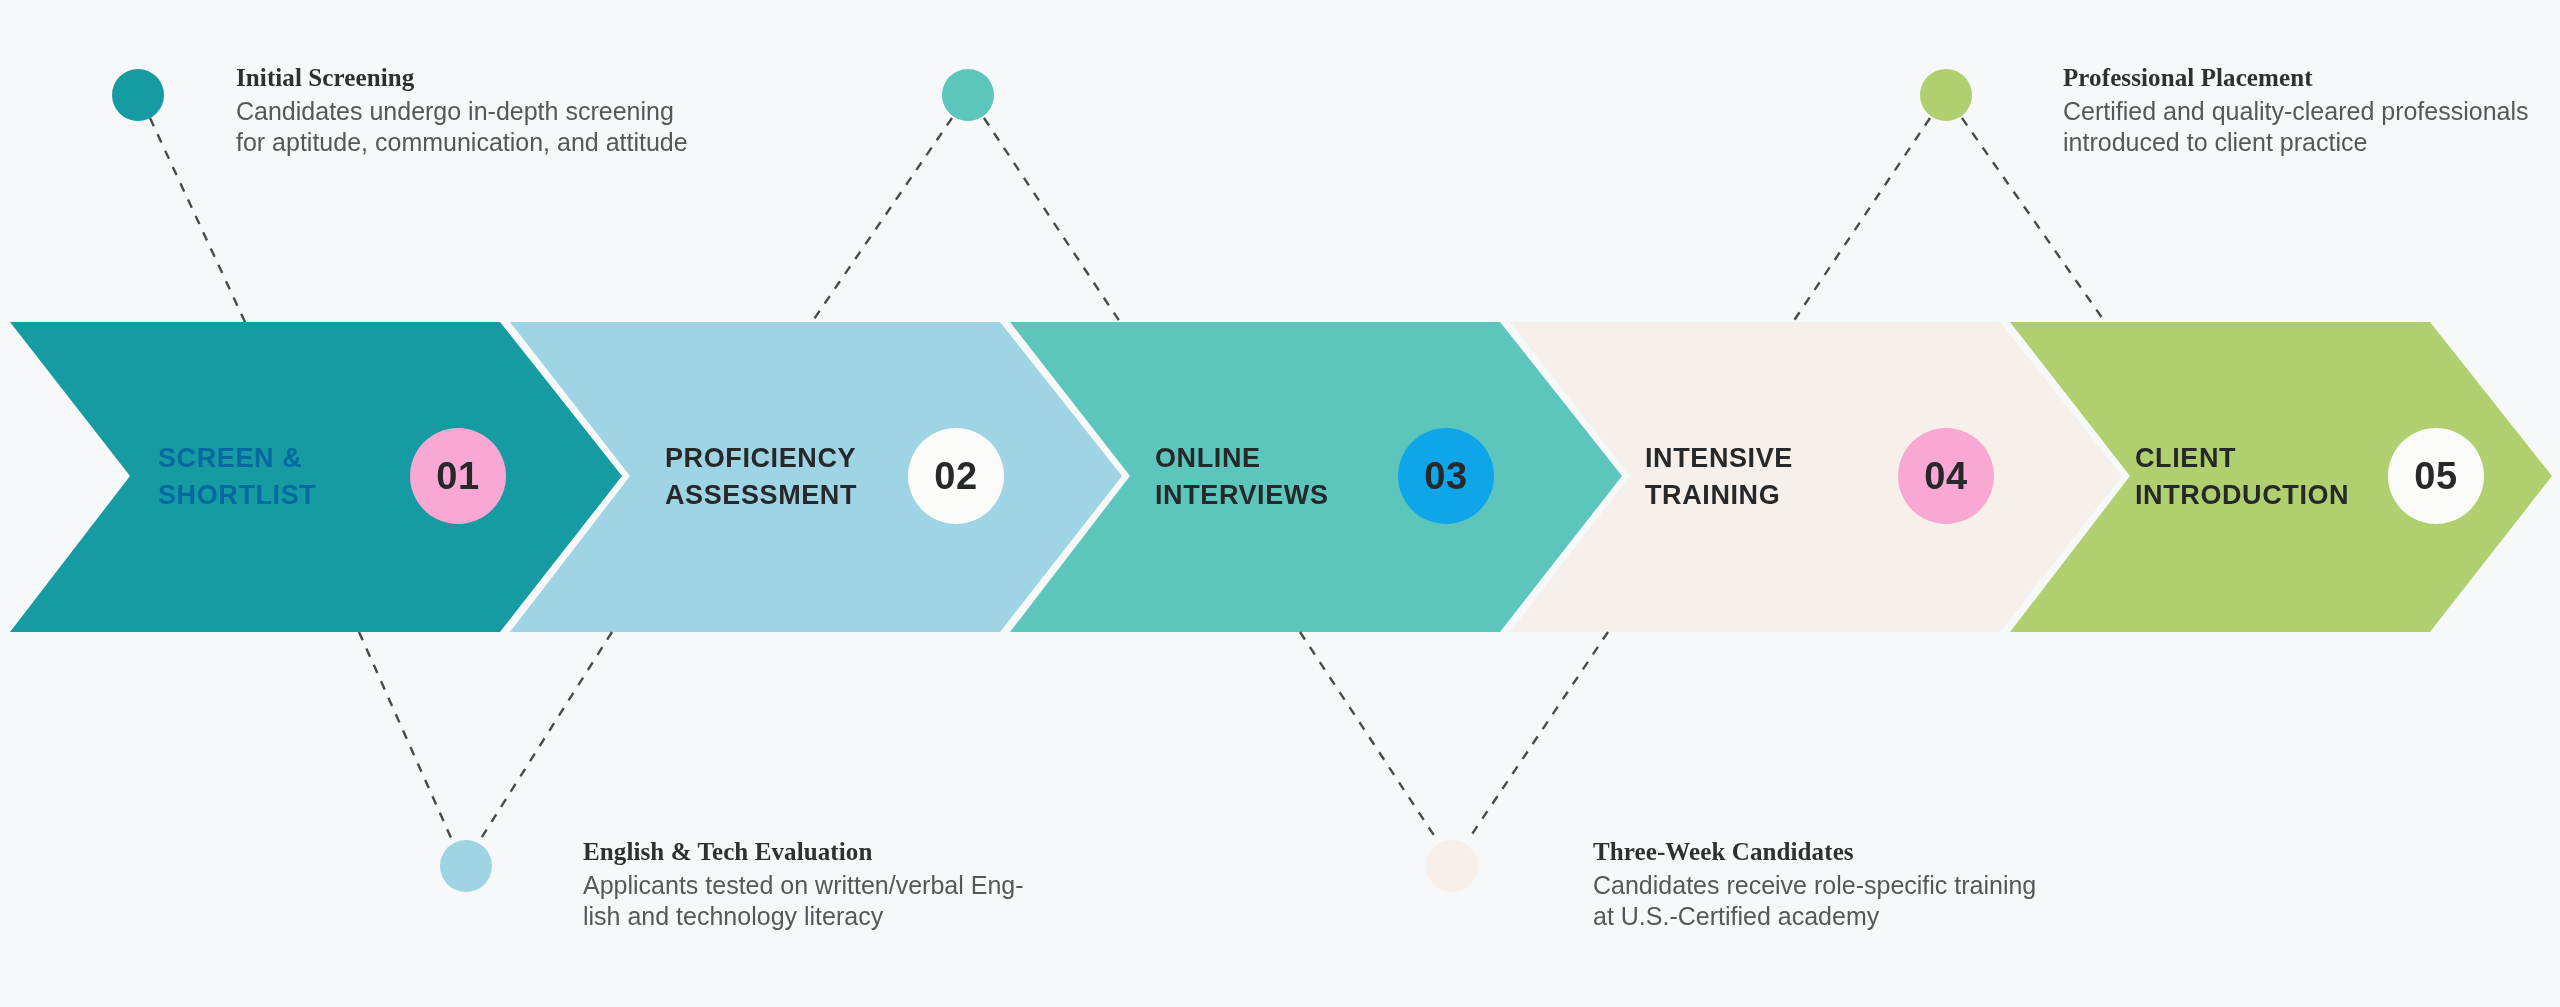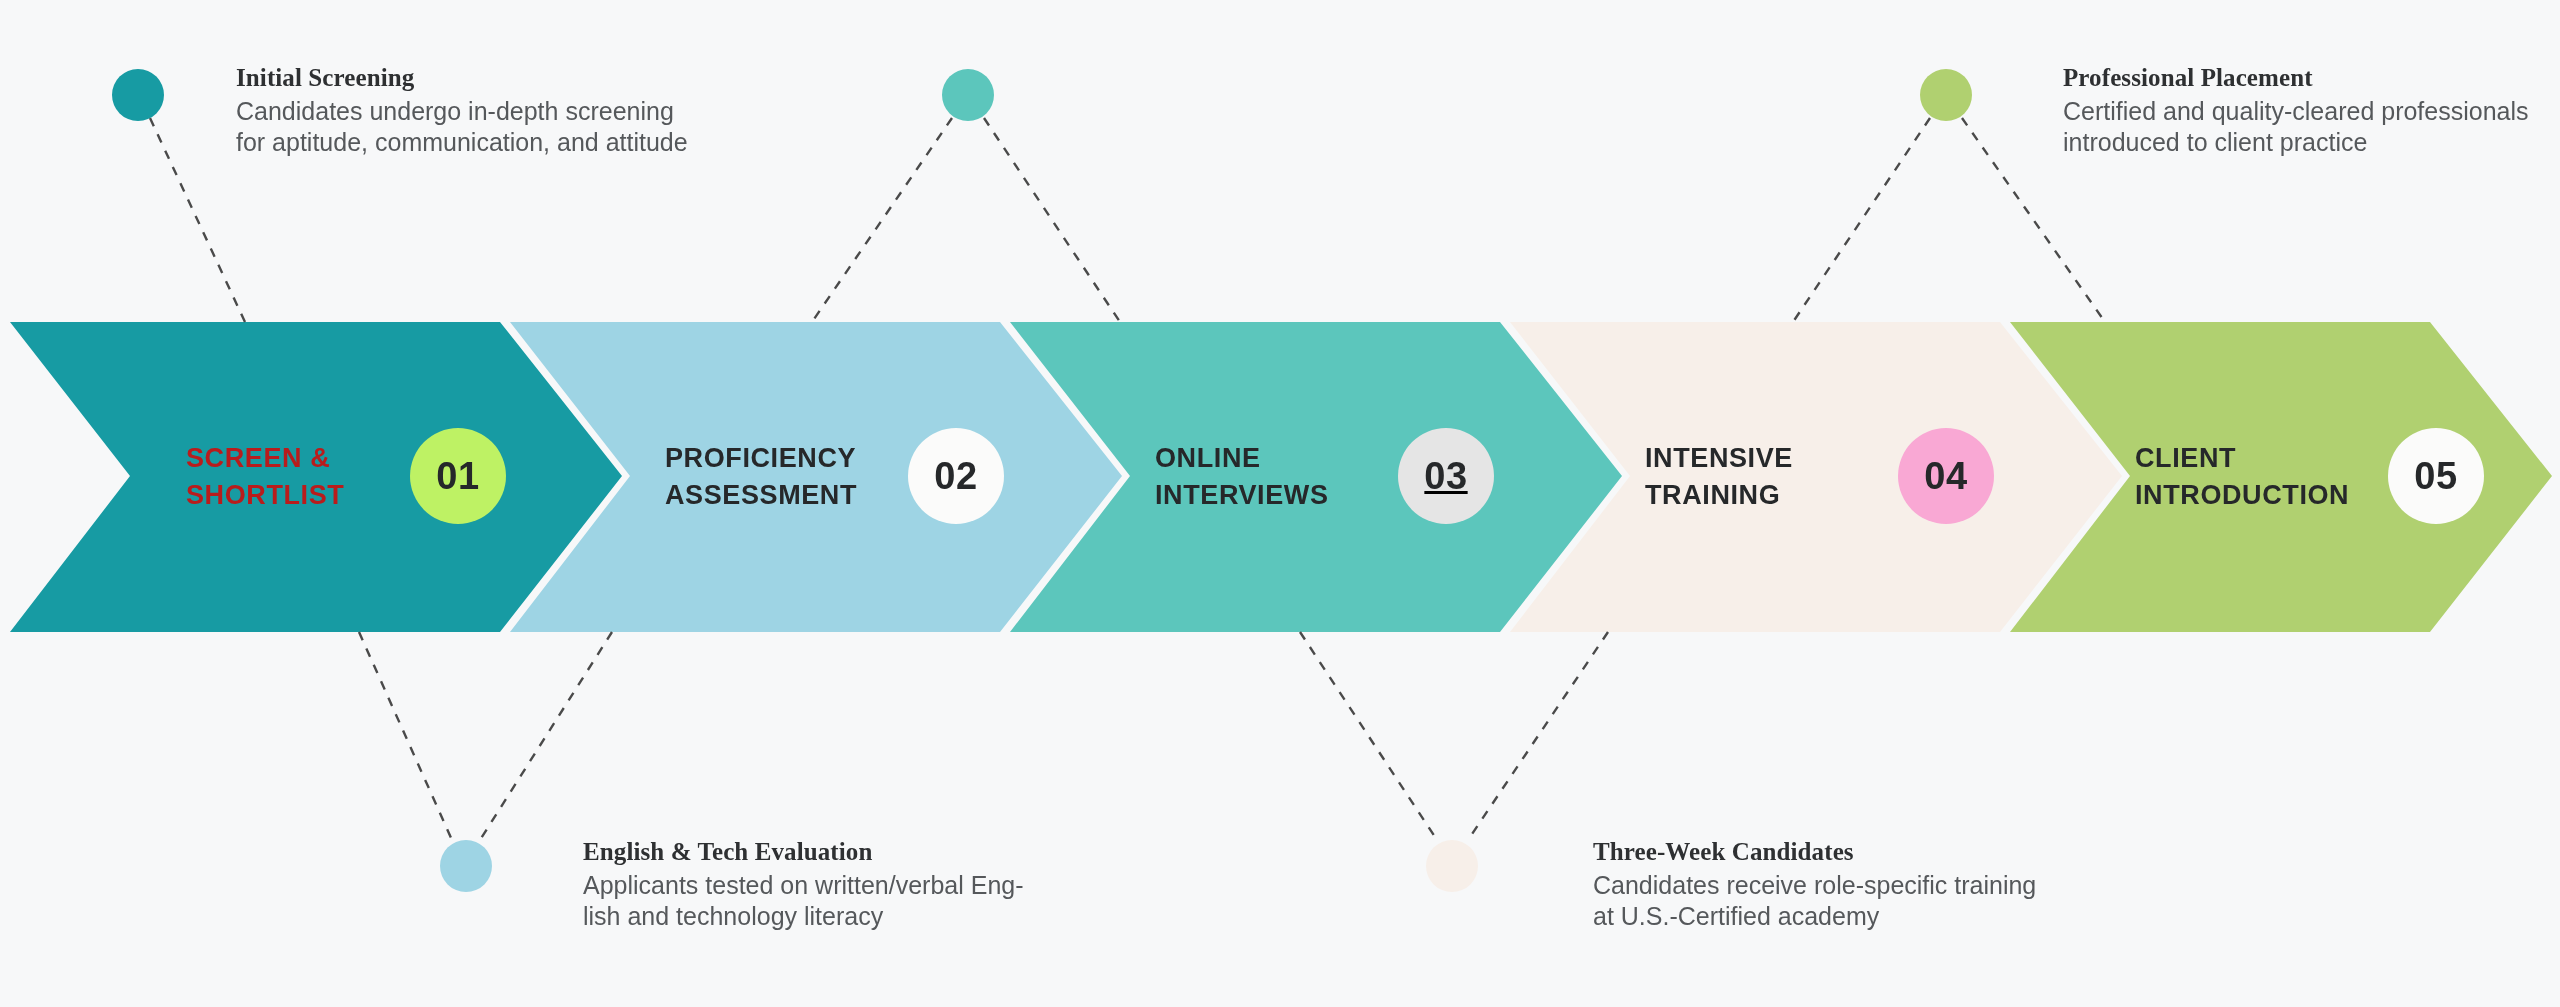--- a/index.html
+++ b/index.html
@@ -106,38 +106,38 @@
 
     <g>
       <circle cx="138" cy="95" r="26" fill="#179ba3"></circle>
       <circle cx="968" cy="95" r="26" fill="#5cc6bc"></circle>
       <circle cx="1946" cy="95" r="26" fill="#b0d070"></circle>
       <circle cx="466" cy="866" r="26" fill="#9ed4e4"></circle>
       <circle cx="1452" cy="866" r="26" fill="#f7efe9"></circle>
     </g>
   </svg>
 
-  <div class="step-label" style="left: 186px; top: 440px; width: 250px; color: #b91c1c;">SCREEN &amp;
+  <div class="step-label" style="left: 158px; top: 440px; width: 250px; color: #0369a1;">SCREEN &amp;
 SHORTLIST</div>
   <div class="step-label" style="left: 665px; top: 440px; width: 270px; color: rgb(38, 40, 42);">PROFICIENCY
 ASSESSMENT</div>
   <div class="step-label" style="left: 1155px; top: 440px; width: 250px; color: rgb(38, 40, 42);">ONLINE
 INTERVIEWS</div>
   <div class="step-label" style="left: 2135px; top: 440px; width: 280px; color: rgb(38, 40, 42);">CLIENT
 INTRODUCTION</div>
   <div class="step-label" style="left: 1645px; top: 440px; width: 250px; color: rgb(38, 40, 42);">INTENSIVE
 TRAINING</div>
 
-  <div class="badge" style="left: 410px; top: 428px; width: 96px; height: 96px; background: #bef264;">
+  <div class="badge" style="left: 410px; top: 428px; width: 96px; height: 96px; background: #f9a8d4;">
     <span class="badge-num" style="color: rgb(38, 40, 42);">01</span>
   </div>
   <div class="badge" style="left: 908px; top: 428px; width: 96px; height: 96px; background: rgb(251, 251, 250);">
     <span class="badge-num" style="color: rgb(38, 40, 42);">02</span>
   </div>
-  <div class="badge" style="left: 1398px; top: 428px; width: 96px; height: 96px; background: #e5e5e5; text-decoration: underline;">
+  <div class="badge" style="left: 1398px; top: 428px; width: 96px; height: 96px; background: #0ea5e9;">
     <span class="badge-num" style="color: rgb(38, 40, 42);">03</span>
   </div>
   <div class="badge" style="left: 1898px; top: 428px; width: 96px; height: 96px; background: #f9a8d4;">
     <span class="badge-num" style="color: rgb(38, 40, 42);">04</span>
   </div>
   <div class="badge" style="left: 2388px; top: 428px; width: 96px; height: 96px; background: rgb(251, 251, 250);">
     <span class="badge-num" style="color: rgb(38, 40, 42);">05</span>
   </div>
 
   <div class="callout" style="left:236px; top:62px; width:700px;">

